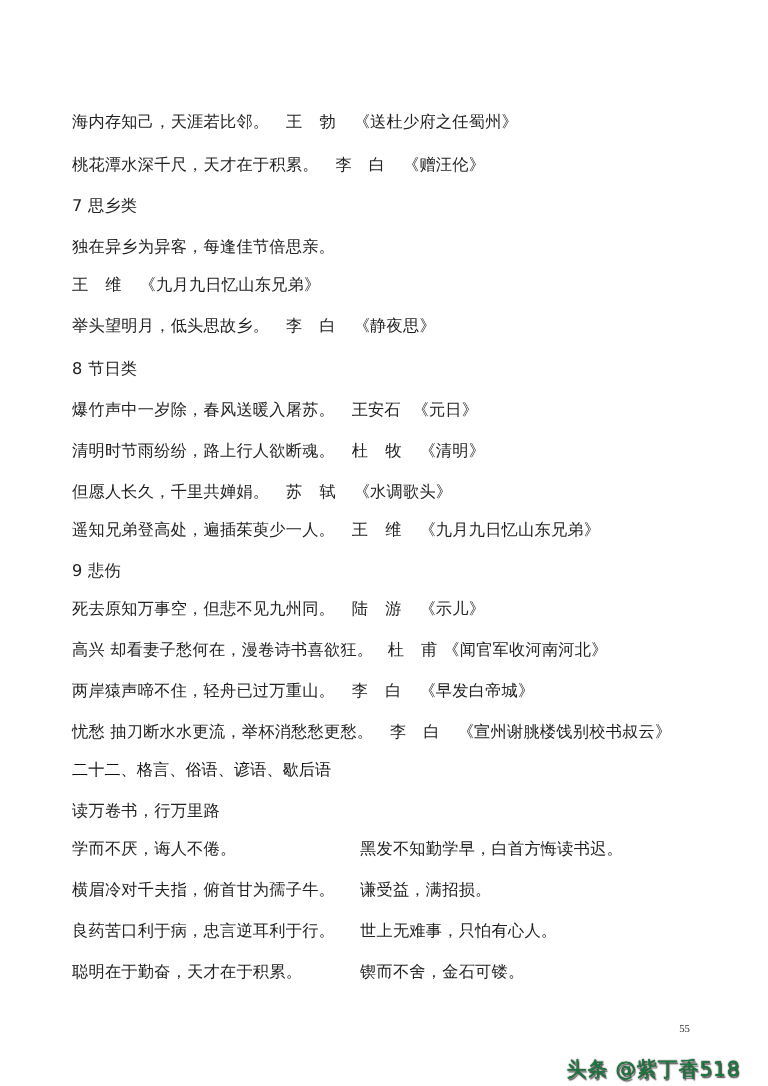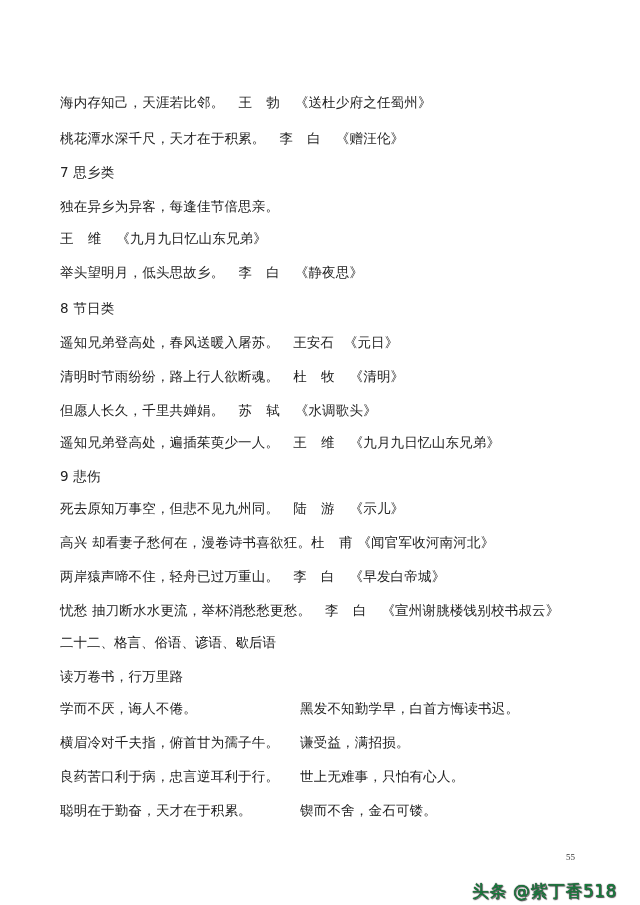--- a/index.html
+++ b/index.html
@@ -24,21 +24,21 @@
     .line {
       position: absolute;
       left: 60px;
       font-size: 13.5px;
       line-height: 20px;
       white-space: nowrap;
       letter-spacing: 0.2px;
     }
     .line .author { margin-left: 14px; letter-spacing: 5px; }
     .line .title { margin-left: 10px; }
-    .line .author.tight { margin-left: 0; }
+    .line .author.tight { margin-left: 12px; }
     .heading {
       position: absolute;
       left: 60px;
       font-size: 13.5px;
       line-height: 20px;
       font-weight: normal;
       white-space: nowrap;
       color: #111;
     }
     .col2 { left: 300px; }
@@ -79,21 +79,21 @@
   </div>
   <div class="line" style="top:216px">
     <span class="author tight" style="margin-left:0">王 维</span><span class="title">《九月九日忆山东兄弟》</span>
   </div>
   <div class="line" style="top:250px">
     <span>举头望明月，低头思故乡。</span><span class="author">李 白</span><span class="title">《静夜思》</span>
   </div>
 
   <div class="line" style="top:286px">8  节日类</div>
   <div class="line" style="top:320px">
-    <span>遥知兄弟登高处，春风送暖入屠苏。</span><span class="author" style="letter-spacing:0">王安石</span><span class="title">《元日》</span>
+    <span>爆竹声中一岁除，春风送暖入屠苏。</span><span class="author" style="letter-spacing:0">王安石</span><span class="title">《元日》</span>
   </div>
   <div class="line" style="top:354px">
     <span>清明时节雨纷纷，路上行人欲断魂。</span><span class="author">杜 牧</span><span class="title">《清明》</span>
   </div>
   <div class="line" style="top:388px">
     <span>但愿人长久，千里共婵娟。</span><span class="author">苏 轼</span><span class="title">《水调歌头》</span>
   </div>
   <div class="line" style="top:420px">
     <span>遥知兄弟登高处，遍插茱萸少一人。</span><span class="author">王 维</span><span class="title">《九月九日忆山东兄弟》</span>
   </div>

